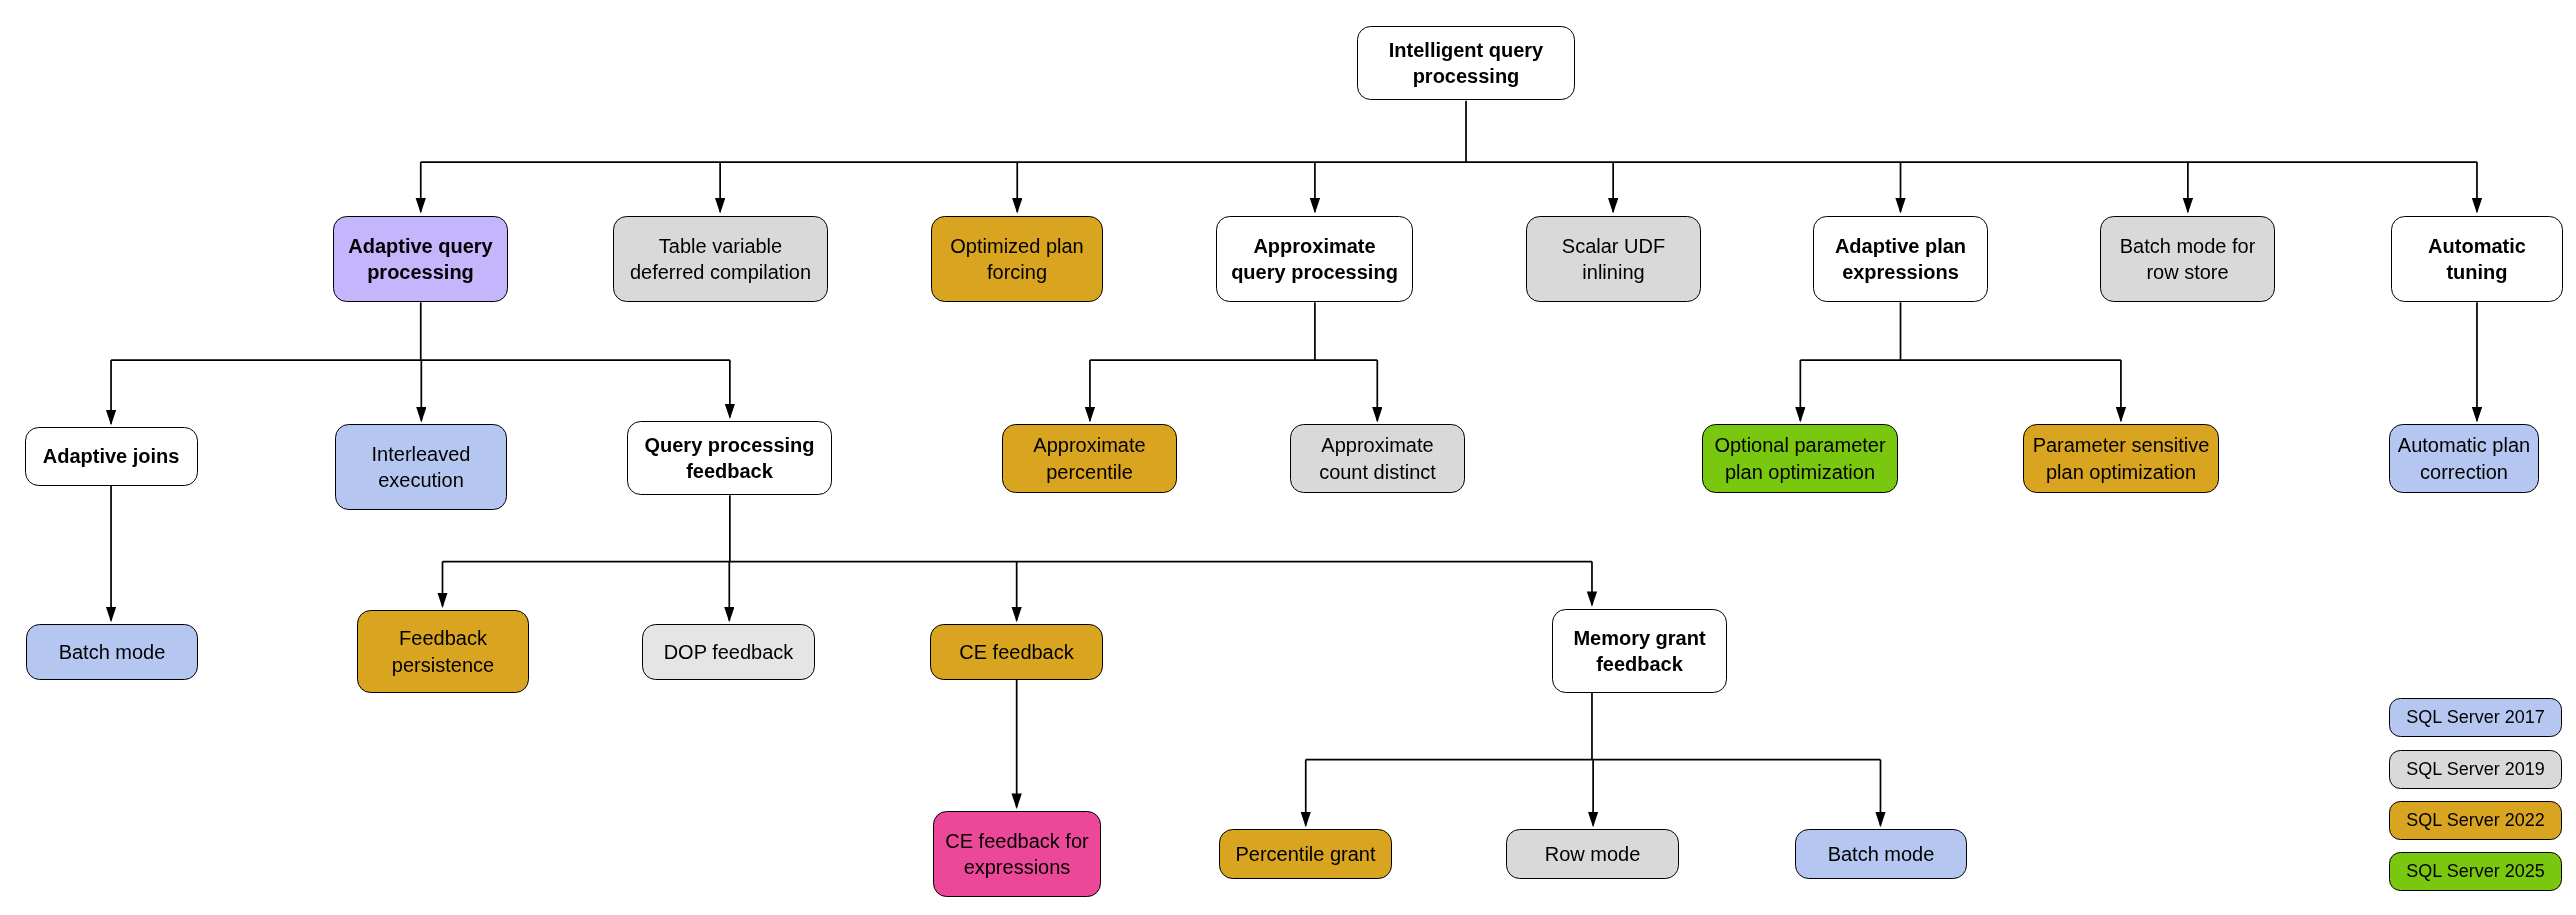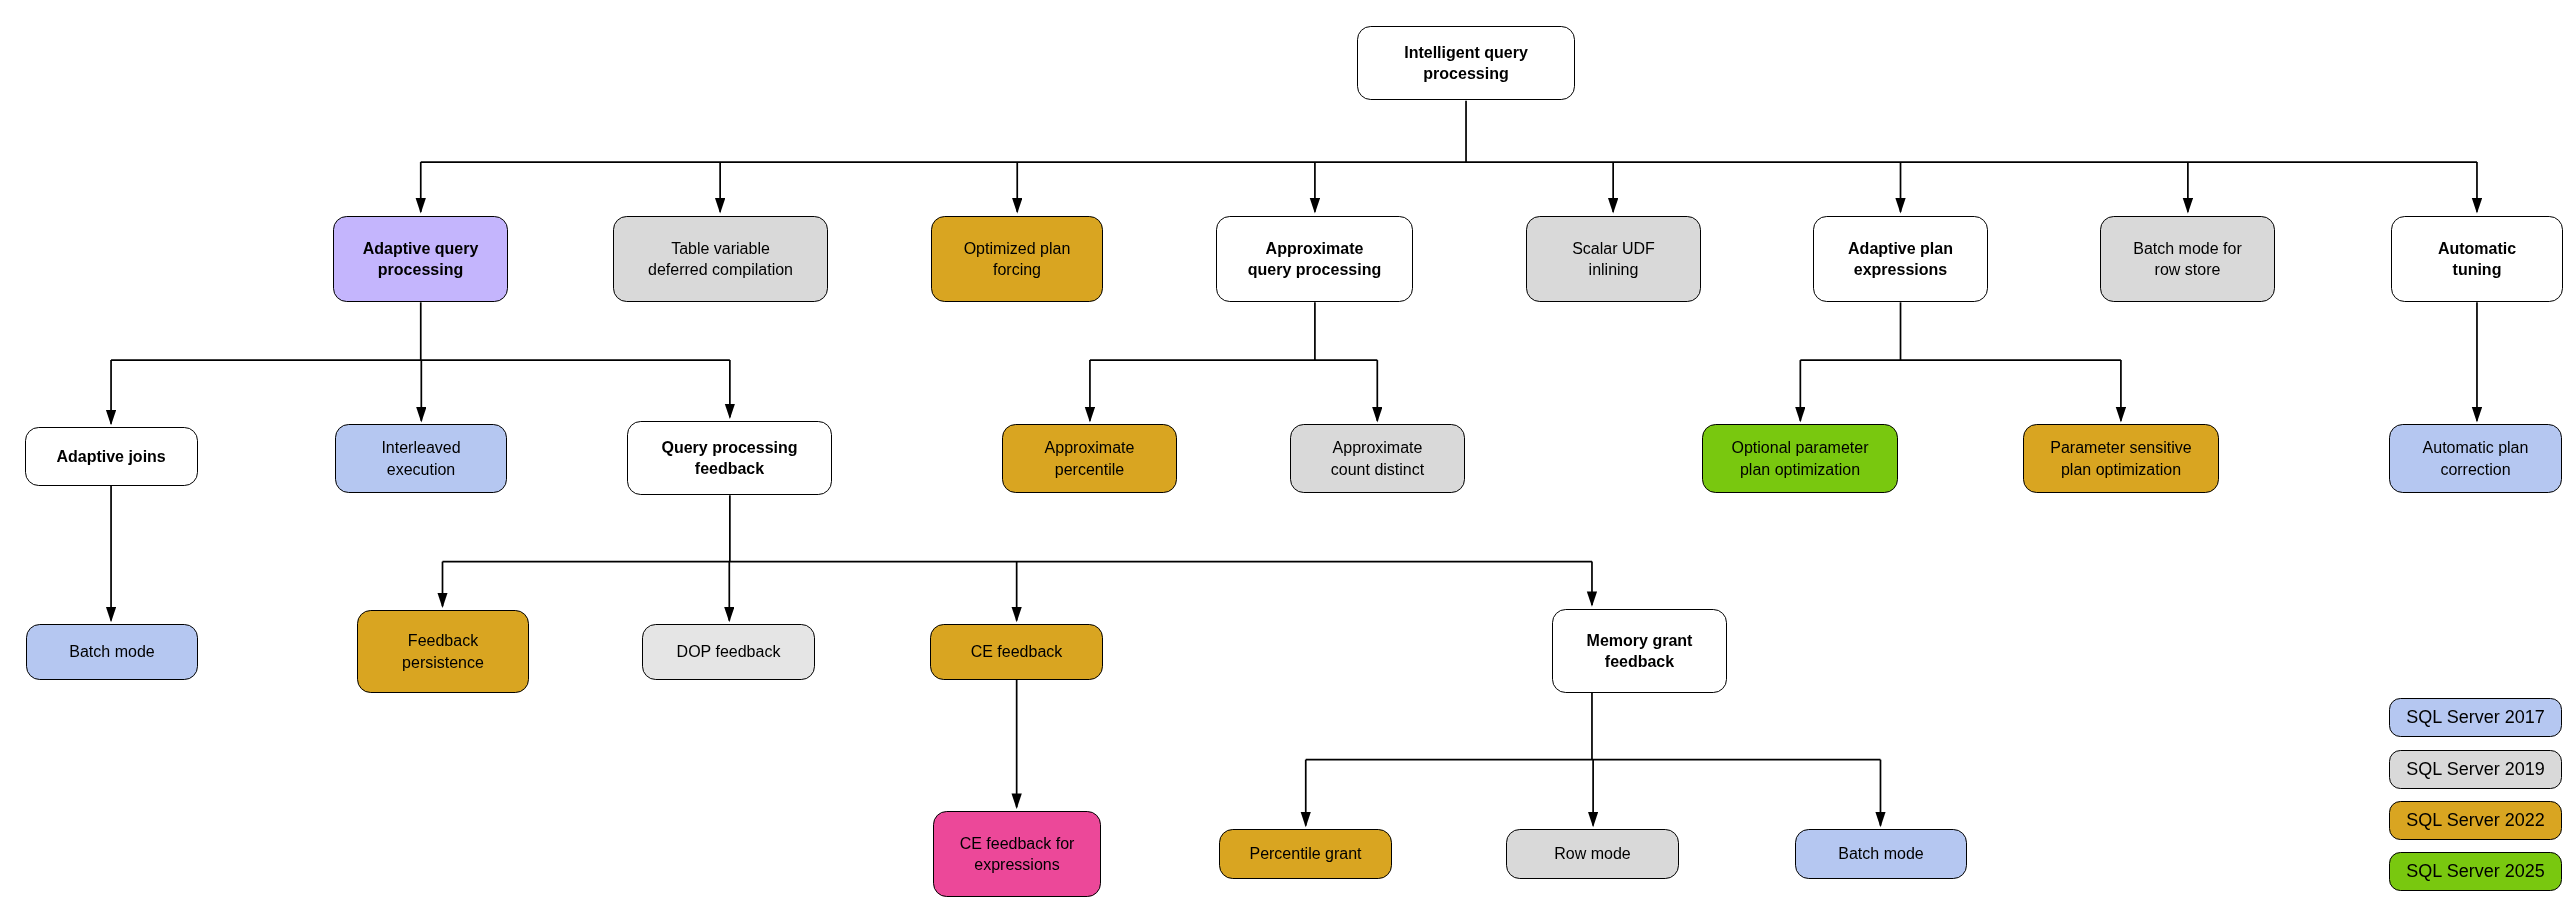--- a/index.html
+++ b/index.html
@@ -24,21 +24,21 @@
     position: absolute;
     box-sizing: border-box;
     border: 1.7px solid #000000;
     border-radius: 13.7px;
     background: #ffffff;
     display: flex;
     align-items: center;
     justify-content: center;
     text-align: center;
     white-space: pre-line;
-    font-size: 16px;
+    font-size: 20px;
     line-height: 1.32;
     color: #000000;
     padding: 2.3px 5.7px;
   }
   .node.cat {
     font-weight: 700;
   }
   .chip {
     position: absolute;
     box-sizing: border-box;
@@ -134,33 +134,33 @@
   <div class="node" style="left: 1526px; top: 216px; width: 175px; height: 86px; background: rgb(217, 217, 217);">Scalar UDF
 inlining</div>
   <div class="node cat" style="left: 1813px; top: 216px; width: 175px; height: 86px; background: rgb(255, 255, 255);">Adaptive plan
 expressions</div>
   <div class="node" style="left: 2100px; top: 216px; width: 175px; height: 86px; background: rgb(217, 217, 217);">Batch mode for
 row store</div>
   <div class="node cat" style="left: 2391px; top: 216px; width: 172px; height: 86px; background: rgb(255, 255, 255);">Automatic
 tuning</div>
 
   <div class="node cat" style="left: 24.6px; top: 427px; width: 173px; height: 59px; background: rgb(255, 255, 255);">Adaptive joins</div>
-  <div class="node" style="left: 335px; top: 424px; width: 172px; height: 69px; background: rgb(181, 199, 241);">Interleaved
+  <div class="node" style="left: 335px; top: 424px; width: 172px; height: 86px; background: rgb(181, 199, 241);">Interleaved
 execution</div>
   <div class="node cat" style="left: 627px; top: 421px; width: 205px; height: 74px; background: rgb(255, 255, 255);">Query processing
 feedback</div>
   <div class="node" style="left: 1002px; top: 424px; width: 175px; height: 69px; background: rgb(217, 165, 33);">Approximate
 percentile</div>
   <div class="node" style="left: 1290px; top: 424px; width: 175px; height: 69px; background: rgb(217, 217, 217);">Approximate
 count distinct</div>
   <div class="node" style="left: 1702px; top: 424px; width: 196px; height: 69px; background: rgb(121, 200, 15);">Optional parameter
 plan optimization</div>
   <div class="node" style="left: 2023px; top: 424px; width: 196px; height: 69px; background: rgb(217, 165, 33);">Parameter sensitive
 plan optimization</div>
-  <div class="node" style="left: 2389px; top: 424px; width: 173px; height: 69px; background: rgb(181, 199, 241);">Automatic plan
+  <div class="node" style="left: 2389px; top: 424px; width: 150px; height: 69px; background: rgb(181, 199, 241);">Automatic plan
 correction</div>
 
   <div class="node" style="left: 26px; top: 624px; width: 172px; height: 56px; background: rgb(181, 199, 241);">Batch mode</div>
   <div class="node" style="left: 357px; top: 610px; width: 172px; height: 83px; background: rgb(217, 165, 33);">Feedback
 persistence</div>
   <div class="node" style="left: 642px; top: 624px; width: 173px; height: 56px; background: #e5e5e5;">DOP feedback</div>
   <div class="node" style="left: 930px; top: 624px; width: 173px; height: 56px; background: rgb(217, 165, 33);">CE feedback</div>
   <div class="node cat" style="left: 1504px; top: 609px; width: 175px; height: 84px; background: rgb(255, 255, 255); margin-left: 48px;">Memory grant
 feedback</div>
 

